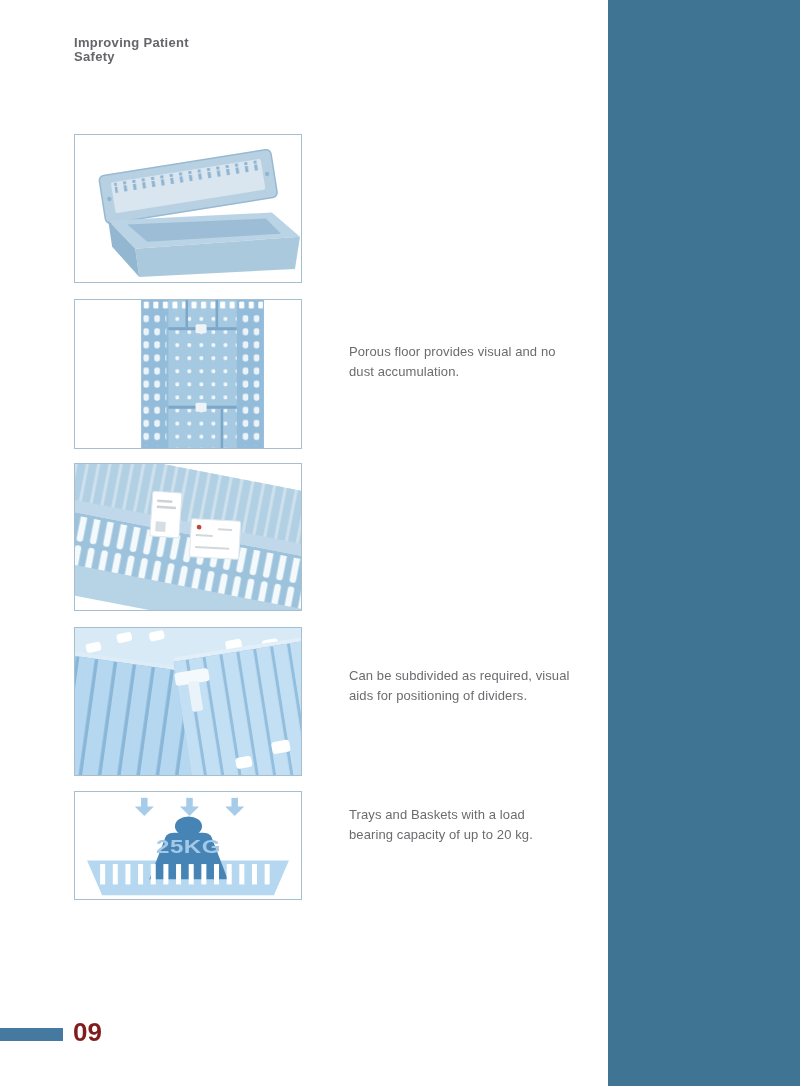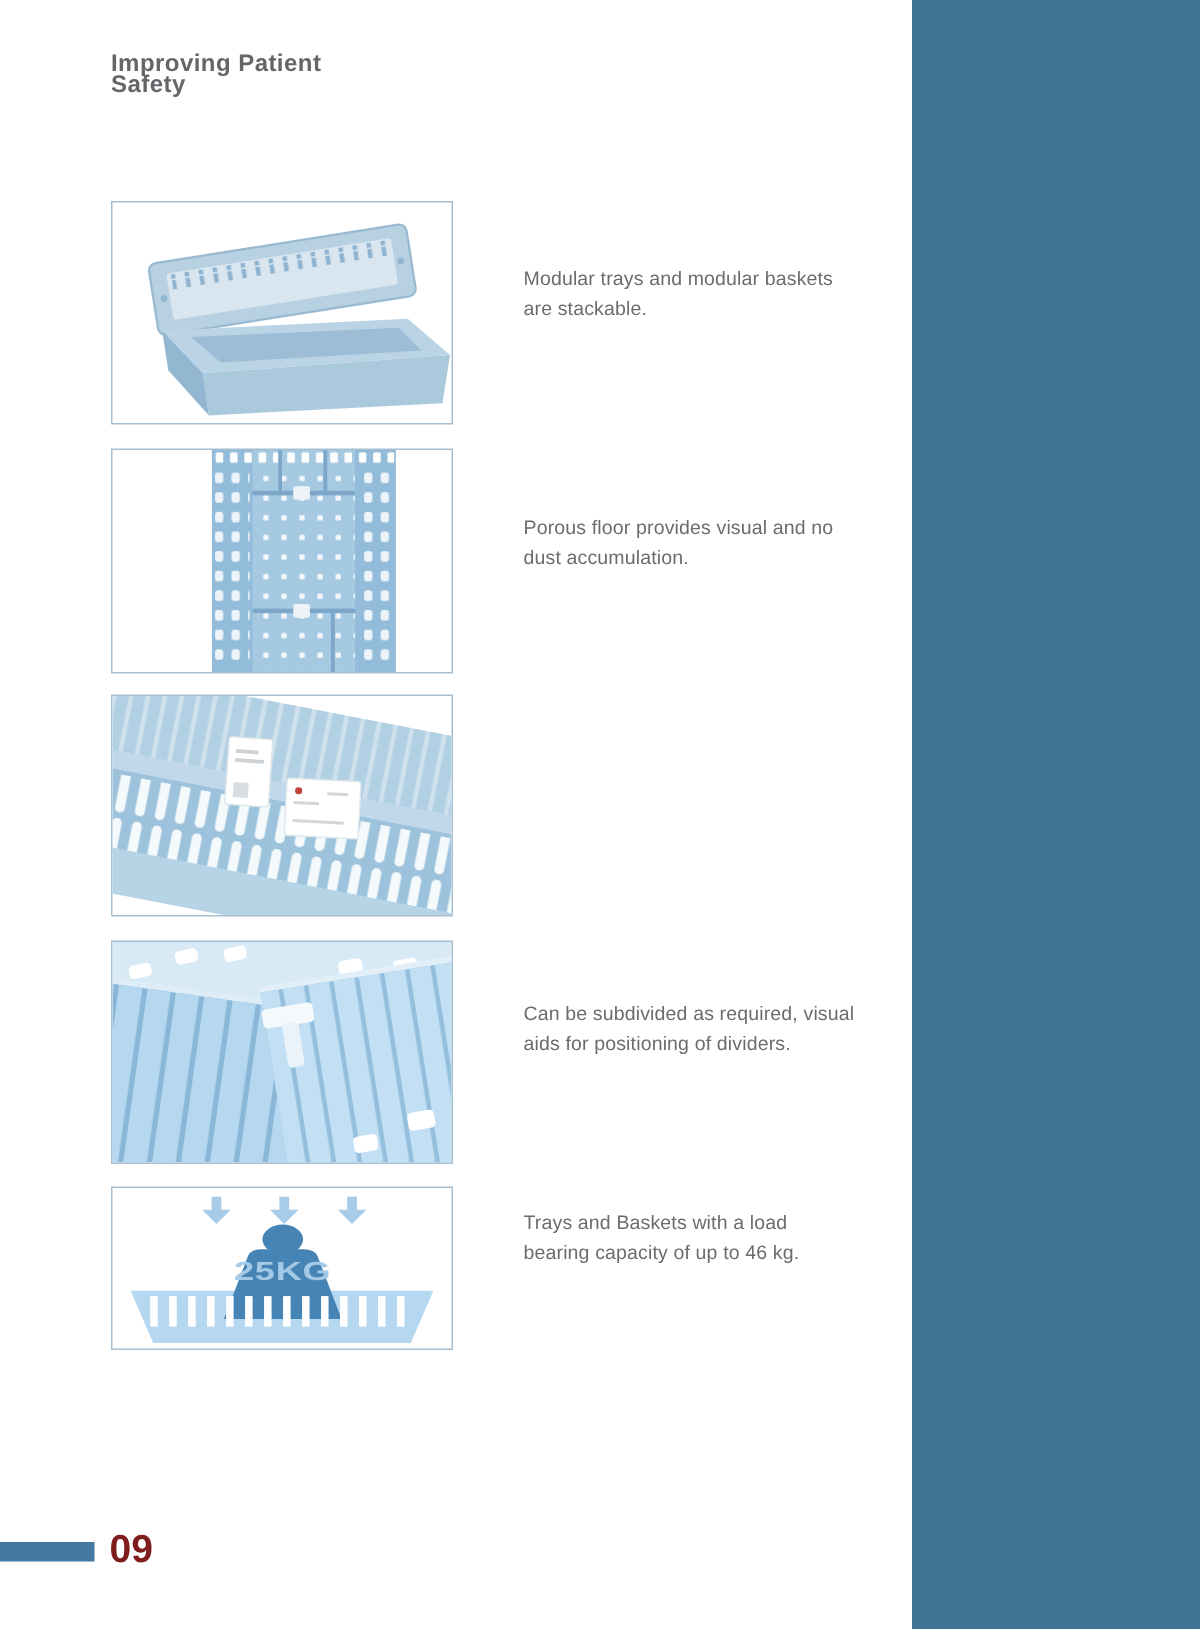--- a/index.html
+++ b/index.html
@@ -1,19 +1,19 @@
 <!DOCTYPE html>
 <html><head>
 <meta charset="utf-8">
 <style>
   html,body{margin:0;padding:0;}
   body{width:800px;height:1086px;background:#ffffff;font-family:"Liberation Sans",sans-serif;}
   .page{position:relative;width:800px;height:1086px;background:#ffffff;overflow:hidden;}
   .sidebar{position:absolute;left:608px;top:0;width:192px;height:1086px;background:#3F7493;}
-  .brand{position:absolute;left:74px;top:36px;font-size:16px;font-weight:bold;
+  .brand{position:absolute;left:74px;top:36px;font-size:13px;font-weight:bold;
          color:#65666A;line-height:14px;letter-spacing:.3px;white-space:pre-line;}
   .figure{position:absolute;left:74px;width:228px;background:#ffffff;border:1.5px solid #A5BFD1;
           box-sizing:border-box;margin:0;padding:0;overflow:hidden;}
   .figure svg{display:block;width:100%;height:100%;}
   .f1{top:134px;height:149px}
   .f2{top:299px;height:150px}
   .f3{top:463px;height:148px}
   .f4{top:627px;height:149px}
   .f5{top:791px;height:109px}
   .caption{position:absolute;left:349px;width:242px;color:#6B6C6F;font-size:13px;
@@ -186,32 +186,30 @@
           <rect x="138.4" y="99" width="5" height="28"></rect>
         <rect x="151" y="99" width="5" height="28"></rect>
           <rect x="163.6" y="99" width="5" height="28"></rect>
         <rect x="176.2" y="99" width="5" height="28"></rect>
           <rect x="188.8" y="99" width="5" height="28"></rect>
       </g>
     </svg>
   </figure>
 
   <div class="caption c1">
-    <p>Modular trays and modular baskets
-are stackable.</p>
   </div>
   <div class="caption c2">
     <p>Porous floor provides visual and no
 dust accumulation.</p>
   </div>
   <div class="caption c4">
     <p>Can be subdivided as required, visual
 aids for positioning of dividers.</p>
   </div>
   <div class="caption c5">
     <p>Trays and Baskets with a load
-bearing capacity of up to 46 kg.</p>
+bearing capacity of up to 20 kg.</p>
   </div>
 
   <div class="footer-bar"></div>
   <div class="page-number">09</div>
 
 </div>
 
 </body></html>

